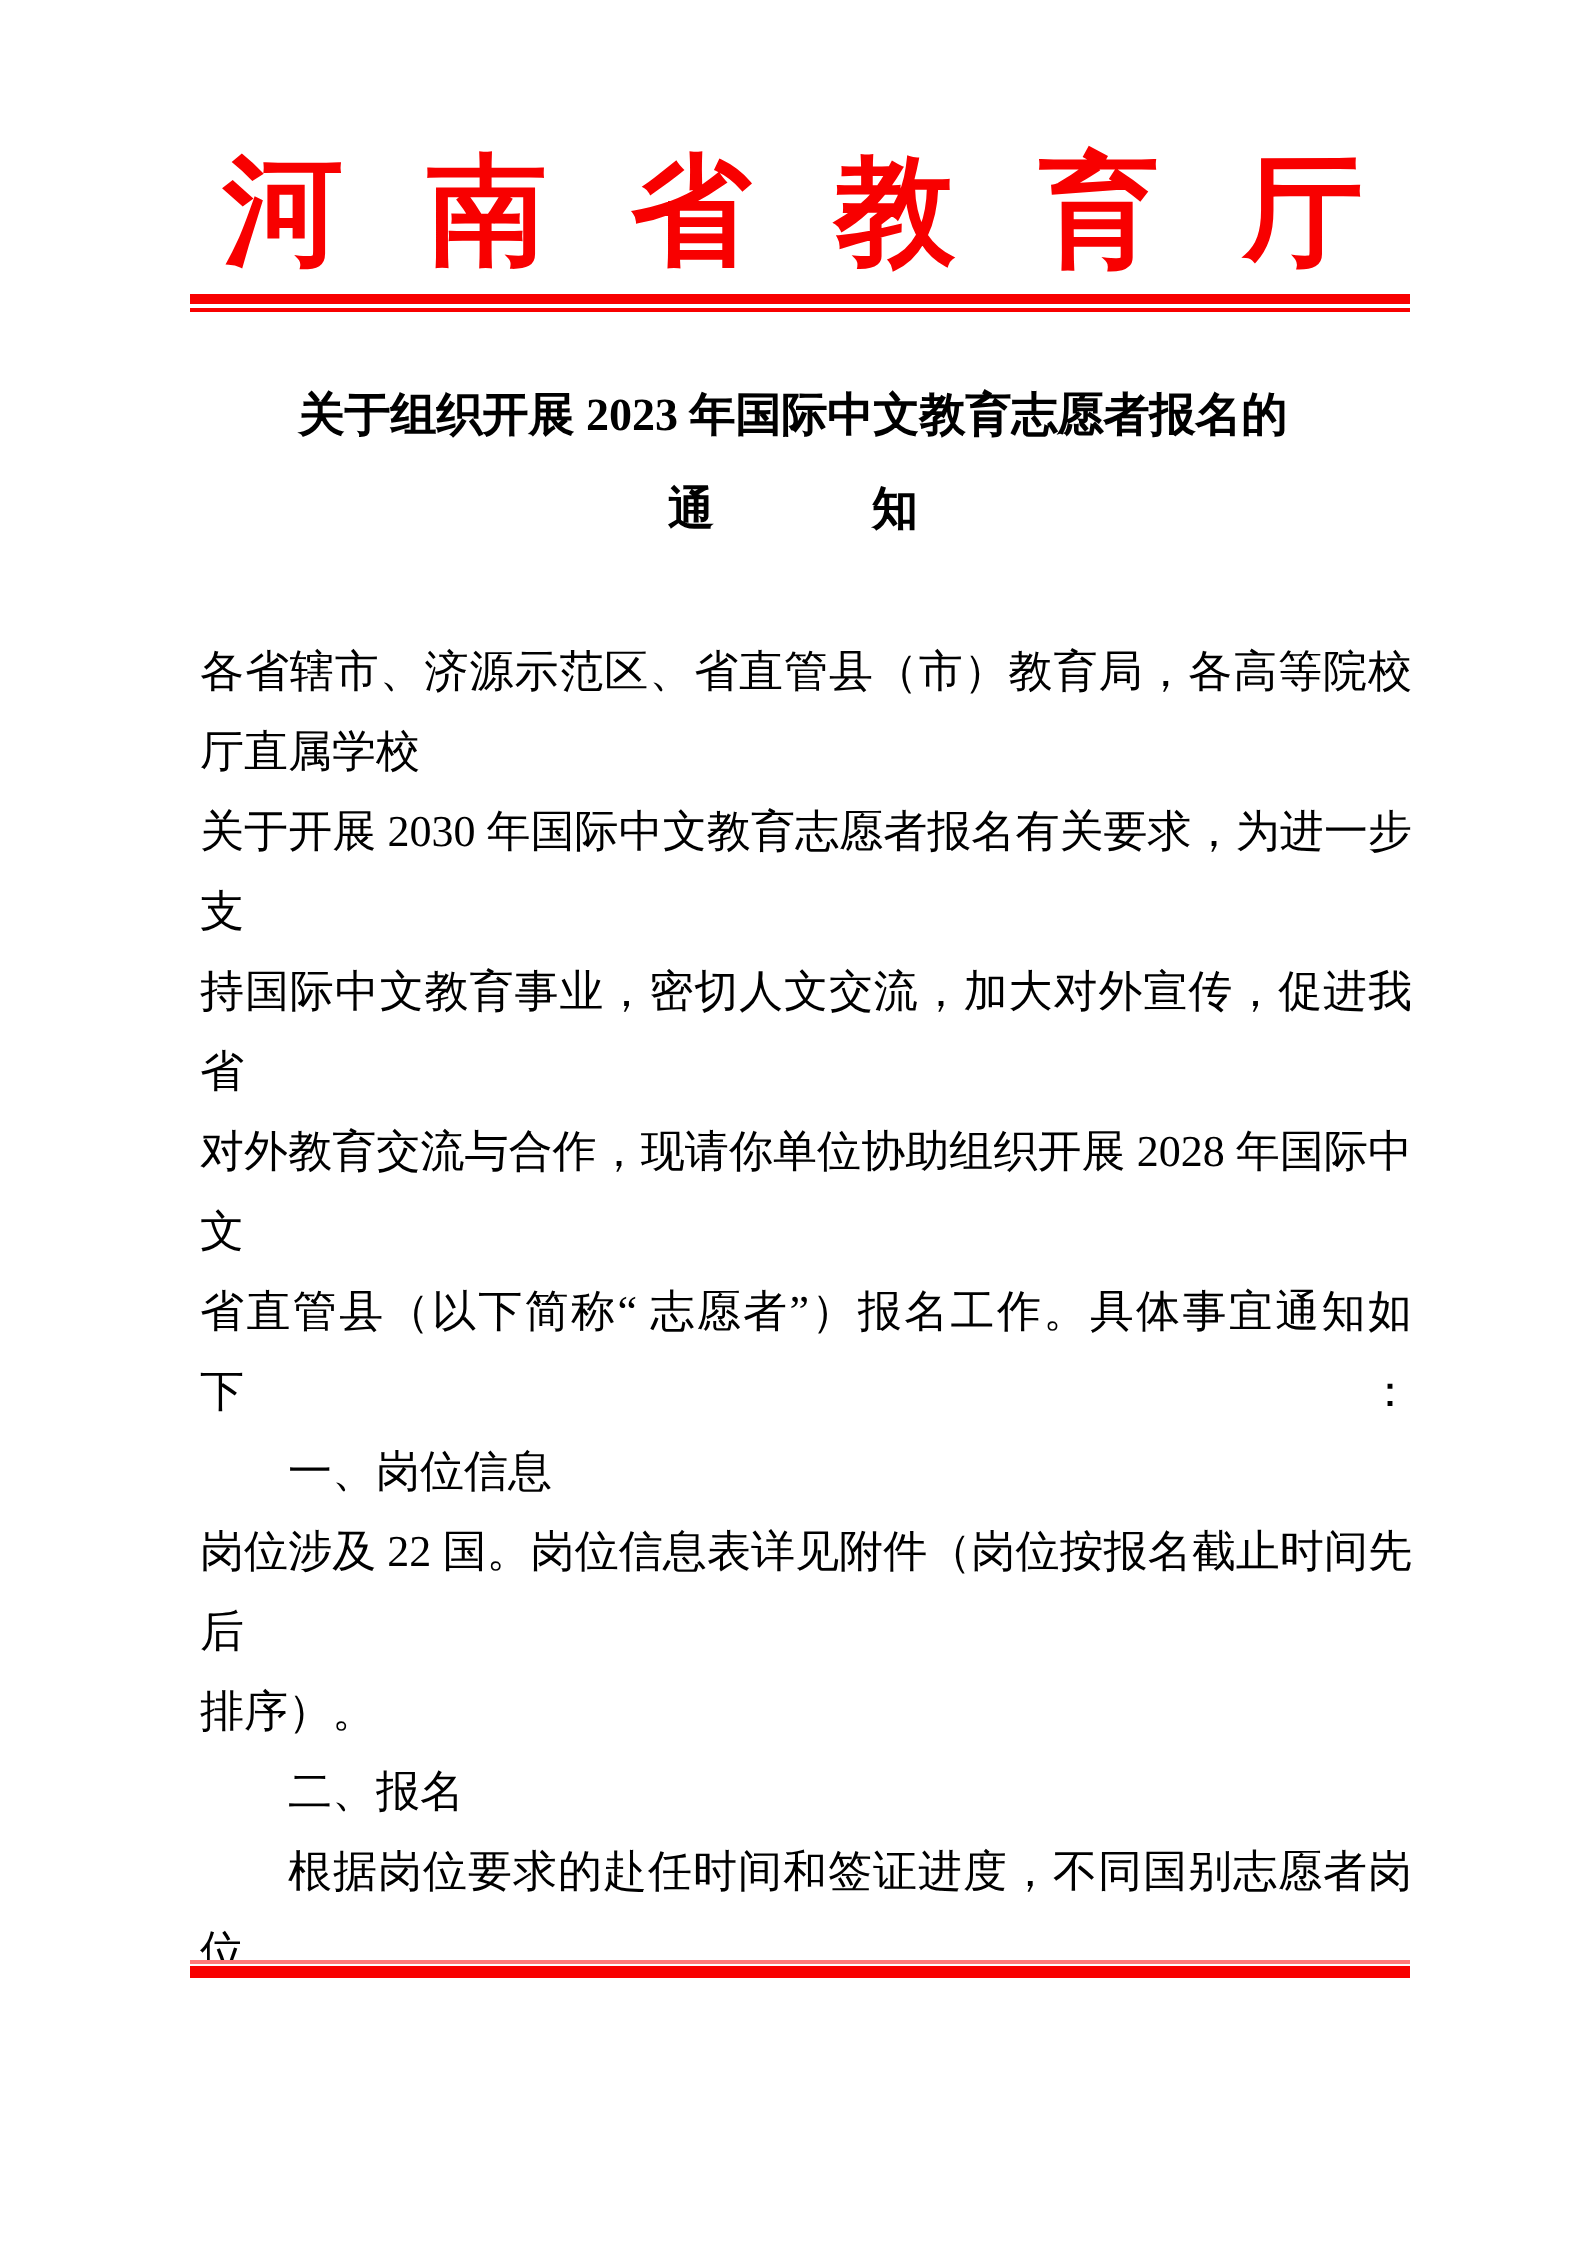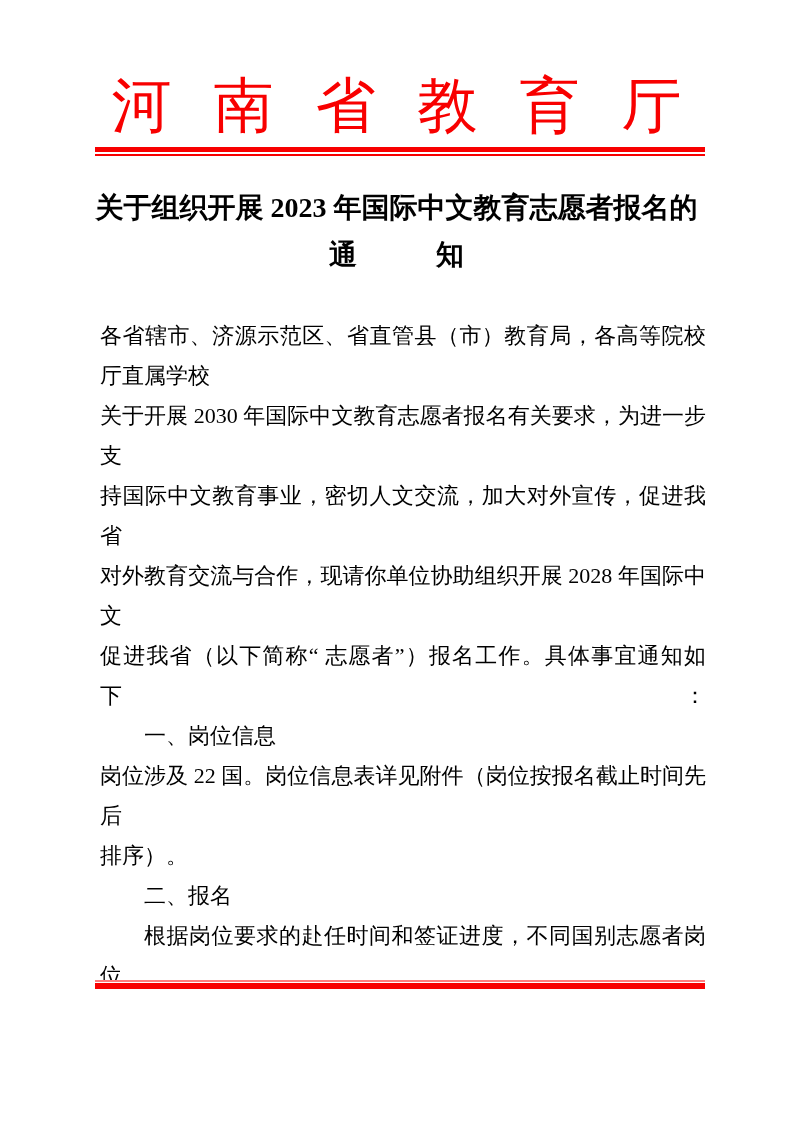--- a/index.html
+++ b/index.html
@@ -22,21 +22,21 @@
     position: absolute;
     top: 74px;
     left: 0;
     width: 793px;
     text-align: center;
   }
   .org-name {
     display: inline-block;
     font-size: 60px;
     line-height: 64px;
-    font-weight: 400;
+    font-weight: 700;
     color: #f80000;
     letter-spacing: 42px;
     padding-left: 42px; 
     white-space: nowrap;
   }
   .letterhead-rule {
     position: absolute;
     top: 147px;
     left: 95px;
     width: 610px;
@@ -55,21 +55,21 @@
   }
 
   
   .doc-title {
     position: absolute;
     top: 184px;
     left: 0;
     width: 793px;
     text-align: center;
     font-weight: 700;
-    font-size: 28px;
+    font-size: 23px;
     line-height: 47px;
     color: #000000;
   }
   .doc-title .t-line2 {
     display: inline-block;
     letter-spacing: 79px;
     padding-left: 79px; 
     white-space: nowrap;
     font-family: Liberation Mono, monospace;
   }
@@ -136,21 +136,21 @@
       <span class="t-line2">通知</span>
     </div>
   </div>
 
   <div class="doc-body">
     <div class="line fill">各省辖市、济源示范区、省直管县（市）教育局，各高等院校</div>
     <div class="line">厅直属学校</div>
     <div class="line fill">关于开展 2030 年国际中文教育志愿者报名有关要求，为进一步支</div>
     <div class="line fill">持国际中文教育事业，密切人文交流，加大对外宣传，促进我省</div>
     <div class="line fill">对外教育交流与合作，现请你单位协助组织开展 2028 年国际中文</div>
-    <div class="line fill">促进我省（以下简称“ 志愿者”）报名工作。具体事宜通知如下：</div>
+    <div class="line fill">省直管县（以下简称“ 志愿者”）报名工作。具体事宜通知如下：</div>
     <div class="line indent">一、岗位信息</div>
     <div class="line fill">岗位涉及 22 国。岗位信息表详见附件（岗位按报名截止时间先后</div>
     <div class="line">排序）。</div>
     <div class="line indent">二、报名</div>
     <div class="line indent fill">根据岗位要求的赴任时间和签证进度，不同国别志愿者岗位</div>
 
   </div>
 
   <div class="footer-rule">
     <div class="thin"></div>

